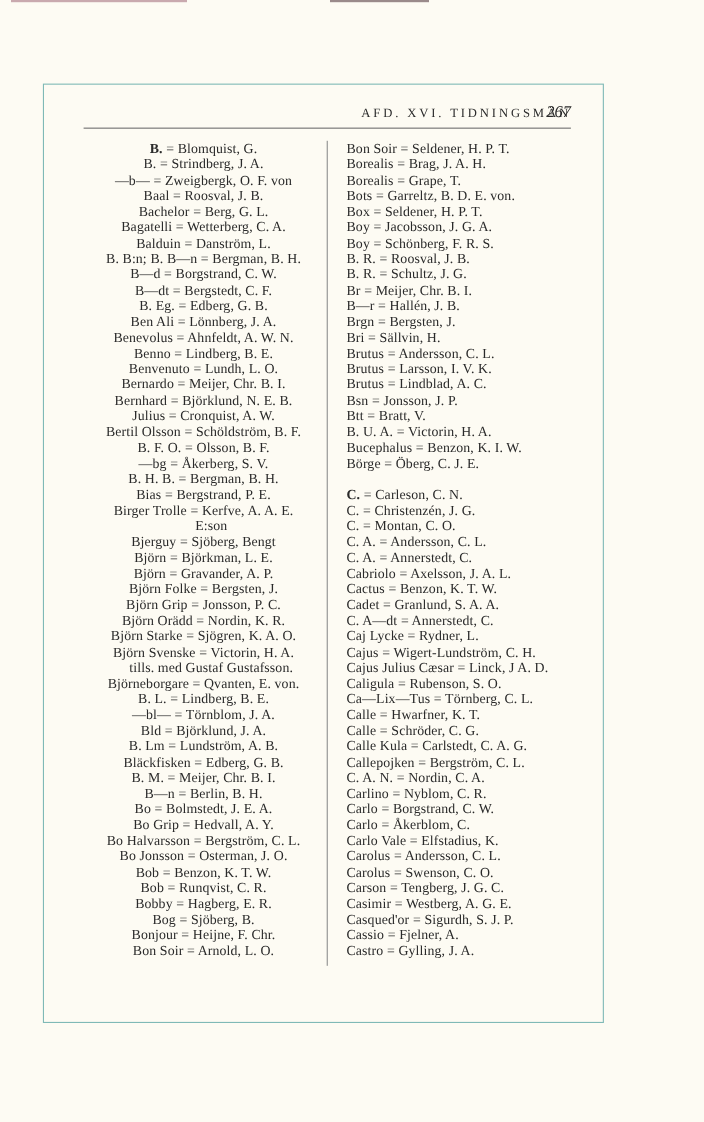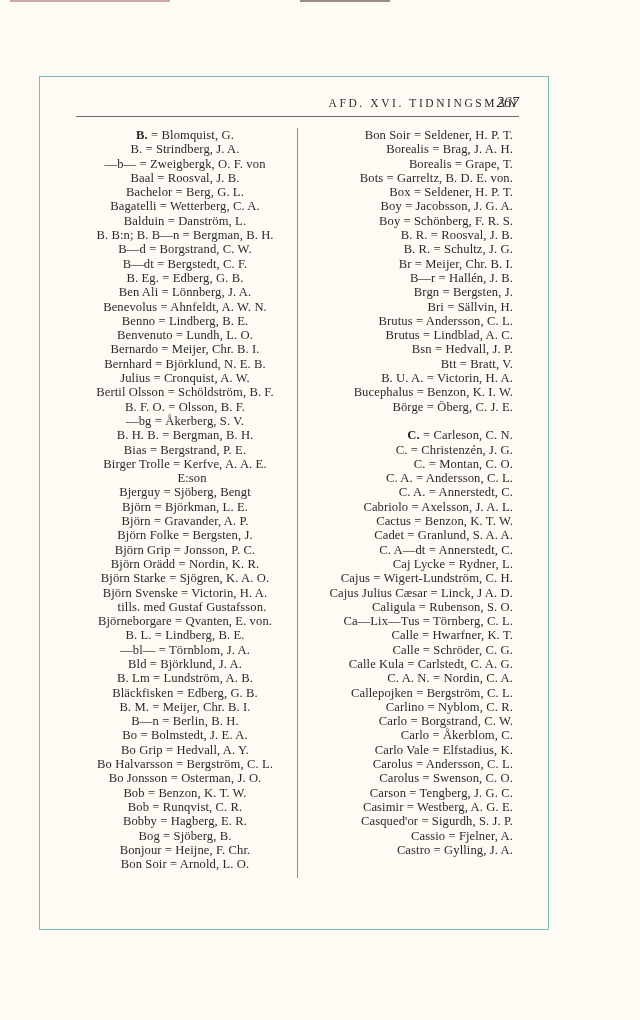--- a/index.html
+++ b/index.html
@@ -40,21 +40,21 @@
     .header-rule {
       position: absolute; left: 76px; top: 116px; width: 443px; height: 1px;
       background: #6e6e6e;
     }
     .column {
       position: absolute; top: 128px;
       font-family: "Liberation Serif", serif;
       font-size: 12.6px; line-height: 14.3px;
     }
     .col-left { left: 76px; width: 218px; text-align: center; }
-    .col-right { left: 298px; width: 215px; text-align: right; }
+    .col-right { left: 315px; width: 215px; }
     .divider {
       position: absolute; left: 297px; top: 128px; width: 1px; height: 750px;
       background: #8e8e8e;
     }
     .entry { white-space: nowrap; letter-spacing: 0.1px; }
     .entry .alias.bold { font-weight: bold; }
     .entry.cont { padding-left: 14px; }
     .gap { height: 14.3px; }
   </style>
 </head>
@@ -134,22 +134,23 @@
     <div class="entry"><span class="alias">Box</span><span> = </span><span>Seldener, H. P. T.</span></div>
     <div class="entry"><span class="alias">Boy</span><span> = </span><span>Jacobsson, J. G. A.</span></div>
     <div class="entry"><span class="alias">Boy</span><span> = </span><span>Schönberg, F. R. S.</span></div>
     <div class="entry"><span class="alias">B. R.</span><span> = </span><span>Roosval, J. B.</span></div>
     <div class="entry"><span class="alias">B. R.</span><span> = </span><span>Schultz, J. G.</span></div>
     <div class="entry"><span class="alias">Br</span><span> = </span><span>Meijer, Chr. B. I.</span></div>
     <div class="entry"><span class="alias">B—r</span><span> = </span><span>Hallén, J. B.</span></div>
     <div class="entry"><span class="alias">Brgn</span><span> = </span><span>Bergsten, J.</span></div>
     <div class="entry"><span class="alias">Bri</span><span> = </span><span>Sällvin, H.</span></div>
     <div class="entry"><span class="alias">Brutus</span><span> = </span><span>Andersson, C. L.</span></div>
+    <div class="entry"><span class="alias">Brutus</span><span> = </span><span>Larsson, I. V. K.</span></div>
     <div class="entry"><span class="alias">Brutus</span><span> = </span><span>Lindblad, A. C.</span></div>
-    <div class="entry"><span class="alias">Bsn</span><span> = </span><span>Hedvall, J. P.</span></div>
+    <div class="entry"><span class="alias">Bsn</span><span> = </span><span>Jonsson, J. P.</span></div>
     <div class="entry"><span class="alias">Btt</span><span> = </span><span>Bratt, V.</span></div>
     <div class="entry"><span class="alias">B. U. A.</span><span> = </span><span>Victorin, H. A.</span></div>
     <div class="entry"><span class="alias">Bucephalus</span><span> = </span><span>Benzon, K. I. W.</span></div>
     <div class="entry"><span class="alias">Börge</span><span> = </span><span>Öberg, C. J. E.</span></div>
     <div class="gap"></div>
     <div class="entry"><span class="alias bold">C.</span><span> = </span><span>Carleson, C. N.</span></div>
     <div class="entry"><span class="alias">C.</span><span> = </span><span>Christenzén, J. G.</span></div>
     <div class="entry"><span class="alias">C.</span><span> = </span><span>Montan, C. O.</span></div>
     <div class="entry"><span class="alias">C. A.</span><span> = </span><span>Andersson, C. L.</span></div>
     <div class="entry"><span class="alias">C. A.</span><span> = </span><span>Annerstedt, C.</span></div>
@@ -158,22 +159,22 @@
     <div class="entry"><span class="alias">Cadet</span><span> = </span><span>Granlund, S. A. A.</span></div>
     <div class="entry"><span class="alias">C. A—dt</span><span> = </span><span>Annerstedt, C.</span></div>
     <div class="entry"><span class="alias">Caj Lycke</span><span> = </span><span>Rydner, L.</span></div>
     <div class="entry"><span class="alias">Cajus</span><span> = </span><span>Wigert-Lundström, C. H.</span></div>
     <div class="entry"><span class="alias">Cajus Julius Cæsar</span><span> = </span><span>Linck, J A. D.</span></div>
     <div class="entry"><span class="alias">Caligula</span><span> = </span><span>Rubenson, S. O.</span></div>
     <div class="entry"><span class="alias">Ca—Lix—Tus</span><span> = </span><span>Törnberg, C. L.</span></div>
     <div class="entry"><span class="alias">Calle</span><span> = </span><span>Hwarfner, K. T.</span></div>
     <div class="entry"><span class="alias">Calle</span><span> = </span><span>Schröder, C. G.</span></div>
     <div class="entry"><span class="alias">Calle Kula</span><span> = </span><span>Carlstedt, C. A. G.</span></div>
+    <div class="entry"><span class="alias">Callepojken</span><span> = </span><span>Bergström, C. L.</span></div>
     <div class="entry"><span class="alias">C. A. N.</span><span> = </span><span>Nordin, C. A.</span></div>
-    <div class="entry"><span class="alias">Callepojken</span><span> = </span><span>Bergström, C. L.</span></div>
     <div class="entry"><span class="alias">Carlino</span><span> = </span><span>Nyblom, C. R.</span></div>
     <div class="entry"><span class="alias">Carlo</span><span> = </span><span>Borgstrand, C. W.</span></div>
     <div class="entry"><span class="alias">Carlo</span><span> = </span><span>Åkerblom, C.</span></div>
     <div class="entry"><span class="alias">Carlo Vale</span><span> = </span><span>Elfstadius, K.</span></div>
     <div class="entry"><span class="alias">Carolus</span><span> = </span><span>Andersson, C. L.</span></div>
     <div class="entry"><span class="alias">Carolus</span><span> = </span><span>Swenson, C. O.</span></div>
     <div class="entry"><span class="alias">Carson</span><span> = </span><span>Tengberg, J. G. C.</span></div>
     <div class="entry"><span class="alias">Casimir</span><span> = </span><span>Westberg, A. G. E.</span></div>
     <div class="entry"><span class="alias">Casqued'or</span><span> = </span><span>Sigurdh, S. J. P.</span></div>
     <div class="entry"><span class="alias">Cassio</span><span> = </span><span>Fjelner, A.</span></div>

